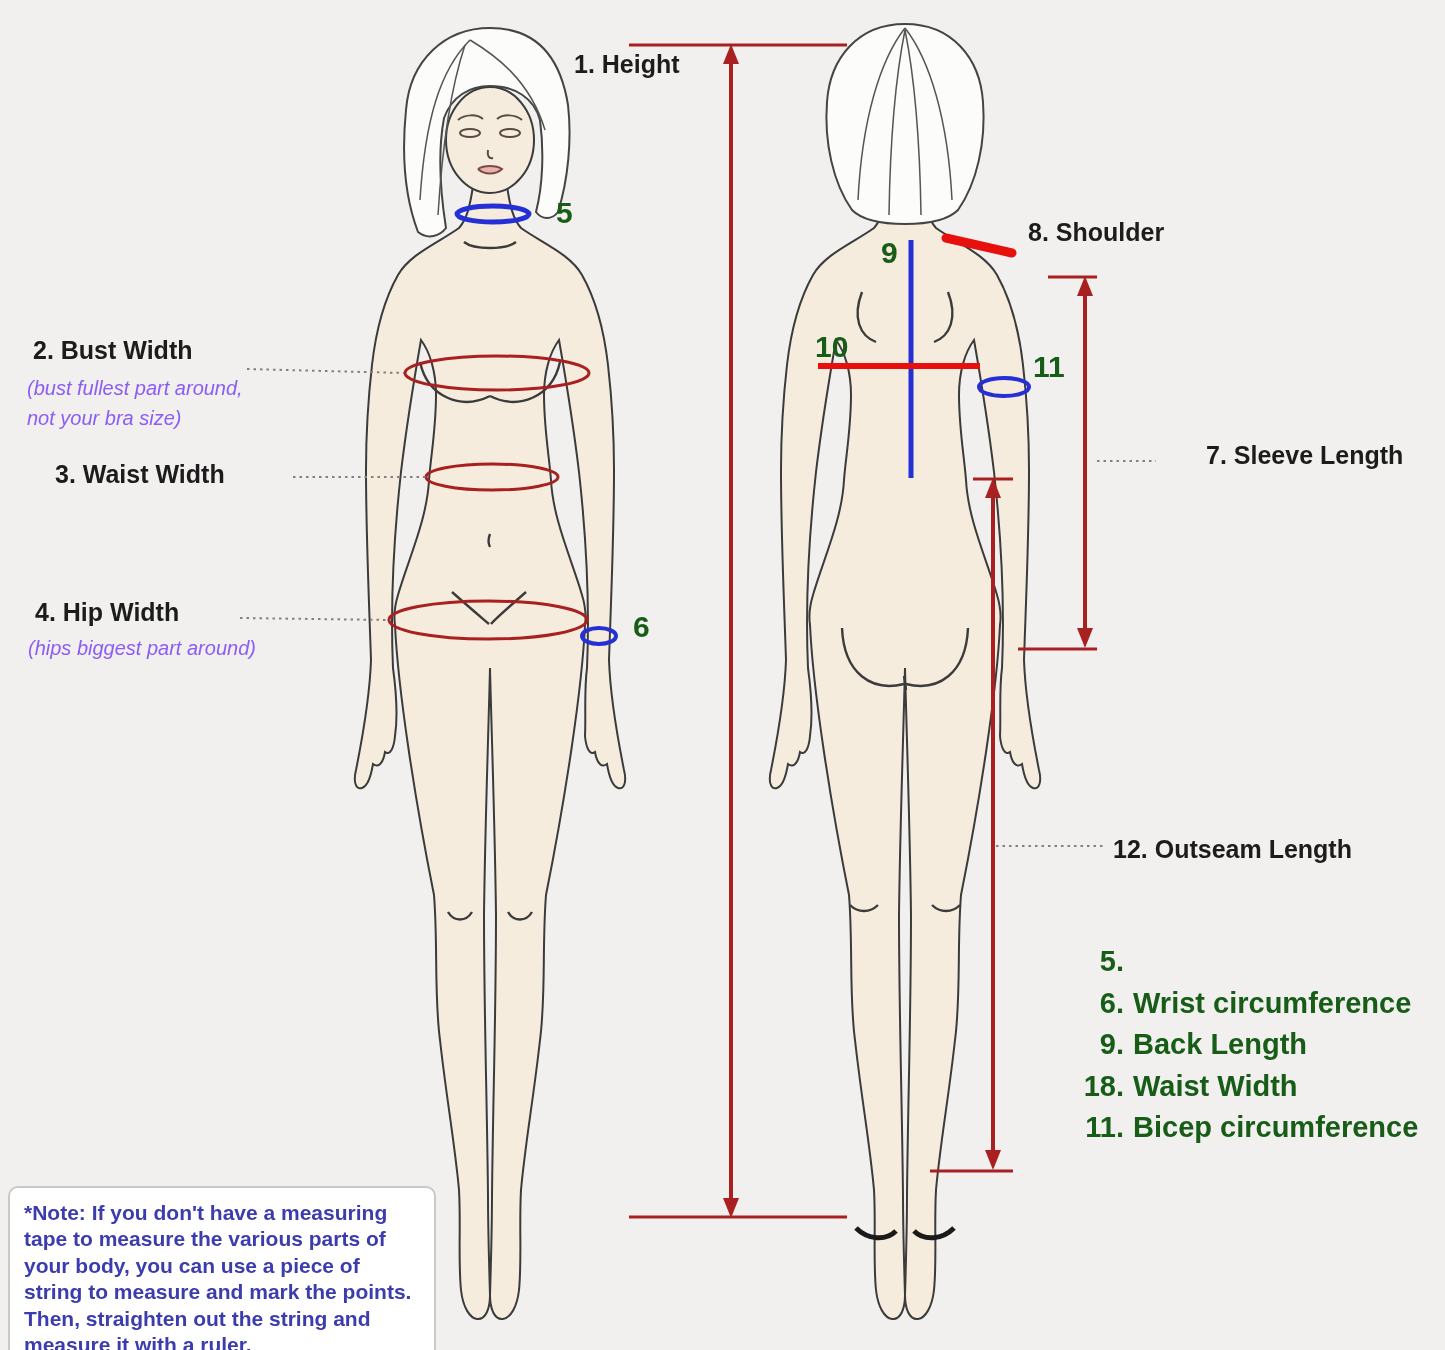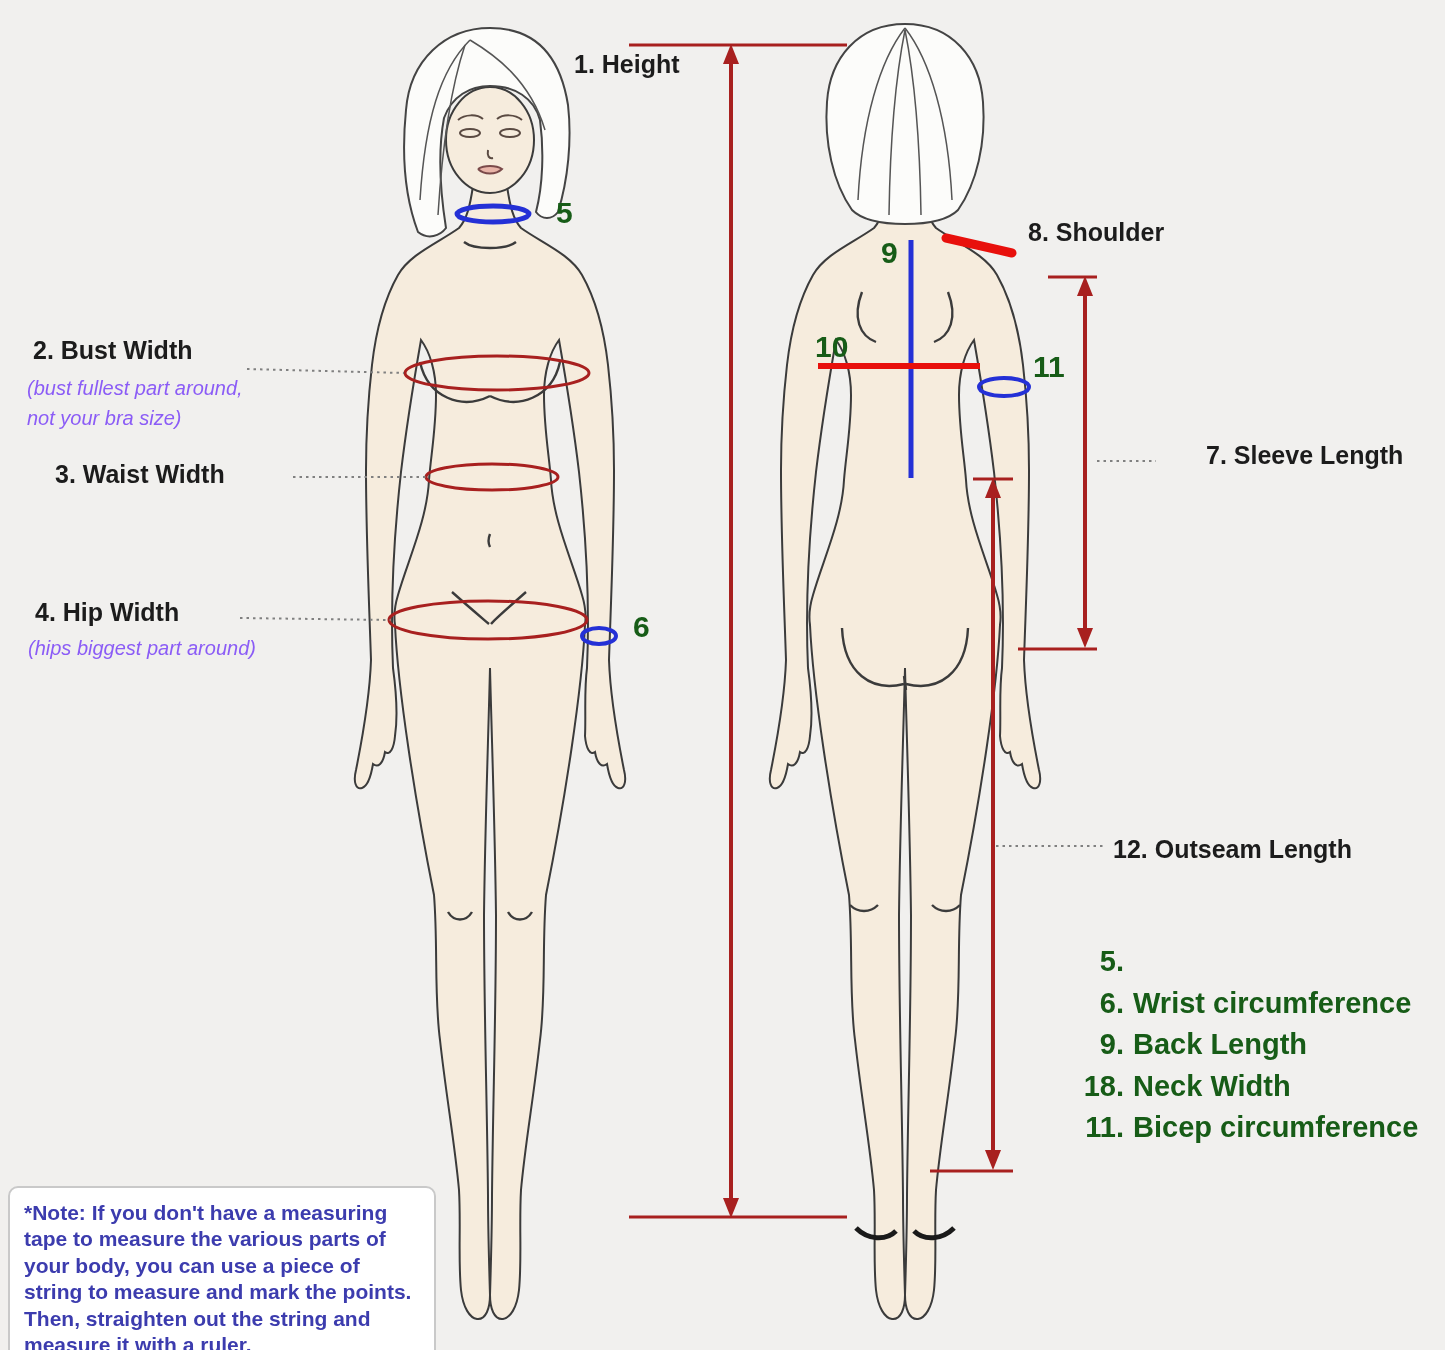--- a/index.html
+++ b/index.html
@@ -239,21 +239,21 @@
   <div class="legend-row">
     <span class="legend-num">6.</span>
     <span>Wrist circumference</span>
   </div>
   <div class="legend-row">
     <span class="legend-num">9.</span>
     <span>Back Length</span>
   </div>
   <div class="legend-row">
     <span class="legend-num">18.</span>
-    <span>Neck Width</span>
+    <span>Waist Width</span>
   </div>
   <div class="legend-row">
     <span class="legend-num">11.</span>
     <span>Bicep circumference</span>
   </div>
 </div>
 
 <div class="note">*Note: If you don't have a measuring tape to measure the various parts of your body, you can use a piece of string to measure and mark the points. Then, straighten out the string and measure it with a ruler.</div>
 
 </body></html>

